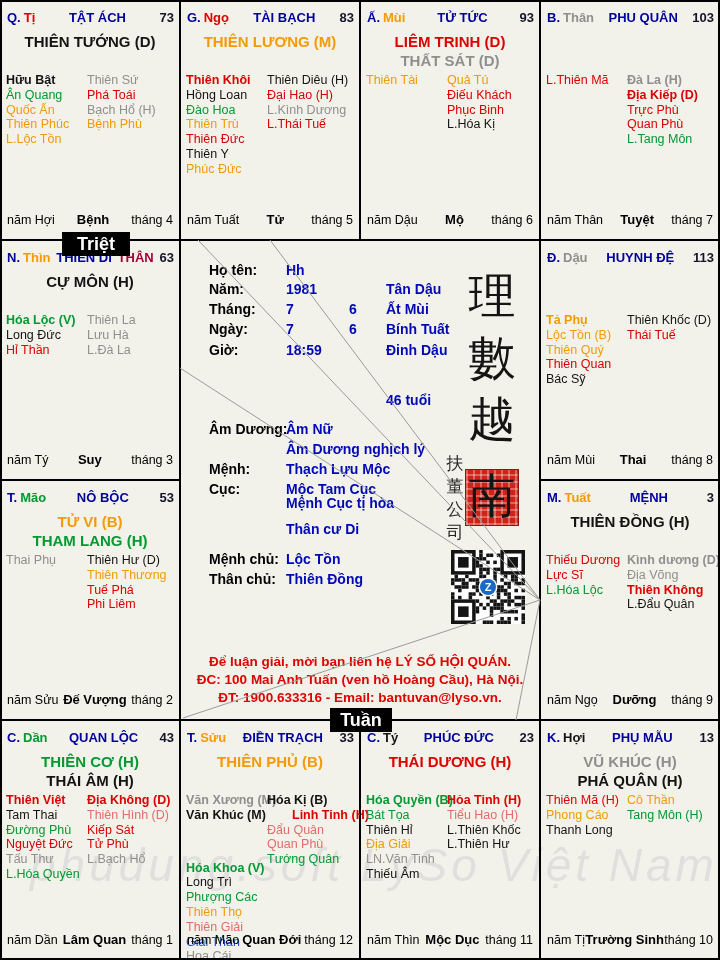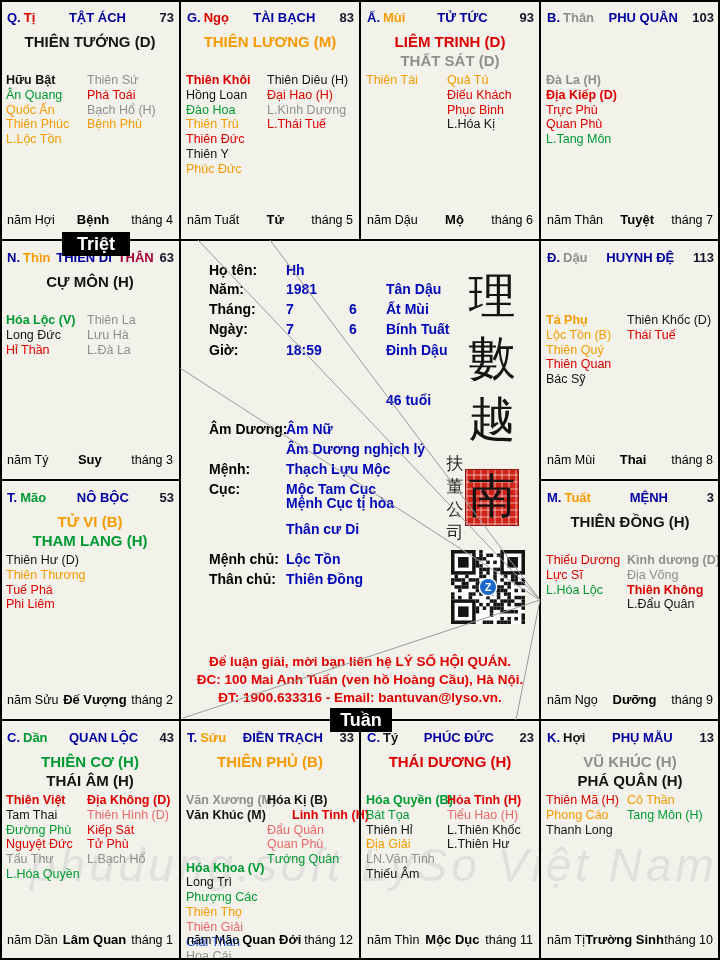--- a/index.html
+++ b/index.html
@@ -176,20 +176,23 @@
       </div>
     </div>
     <div class="cell" style="left: 540px; top: 0px;">
       <div class="hdr">
         <span><span class="can">B.</span><span class="chi" style="color: rgb(143, 143, 143);">Thân</span></span>
         <span class="hdr-name">PHU QUÂN</span>
         <span class="hdr-num">103</span>
       </div>
       <div class="mains"></div>
       <div class="cols">
+        <div class="col-l">
+          <div class="star" style="color: rgb(221, 0, 0);">L.Thiên Mã</div>
+        </div>
         <div class="col-r">
           <div class="star" style="color: rgb(143, 143, 143); font-weight: bold;">Đà La (H)</div>
           <div class="star" style="color: rgb(221, 0, 0); font-weight: bold;">Địa Kiếp (D)</div>
           <div class="star" style="color: rgb(221, 0, 0);">Trực Phù</div>
           <div class="star" style="color: rgb(221, 0, 0);">Quan Phù</div>
           <div class="star" style="color: rgb(0, 154, 51);">L.Tang Môn</div>
         </div>
       </div>
       <div class="ftr">
         <span>năm Thân</span>
@@ -255,20 +258,23 @@
       <div class="hdr">
         <span><span class="can">T.</span><span class="chi" style="color: rgb(0, 154, 51);">Mão</span></span>
         <span class="hdr-name">NÔ BỘC</span>
         <span class="hdr-num">53</span>
       </div>
       <div class="mains">
         <div style="color: rgb(245, 155, 0);">TỬ VI (B)</div>
         <div style="color: rgb(0, 154, 51);">THAM LANG (H)</div>
       </div>
       <div class="cols">
+        <div class="col-l">
+          <div class="star" style="color: rgb(143, 143, 143);">Thai Phụ</div>
+        </div>
         <div class="col-r">
           <div class="star" style="color: rgb(20, 20, 20);">Thiên Hư (D)</div>
           <div class="star" style="color: rgb(245, 155, 0);">Thiên Thương</div>
           <div class="star" style="color: rgb(221, 0, 0);">Tuế Phá</div>
           <div class="star" style="color: rgb(221, 0, 0);">Phi Liêm</div>
         </div>
       </div>
       <div class="ftr">
         <span>năm Sửu</span>
         <span class="cycle">Đế Vượng</span>

